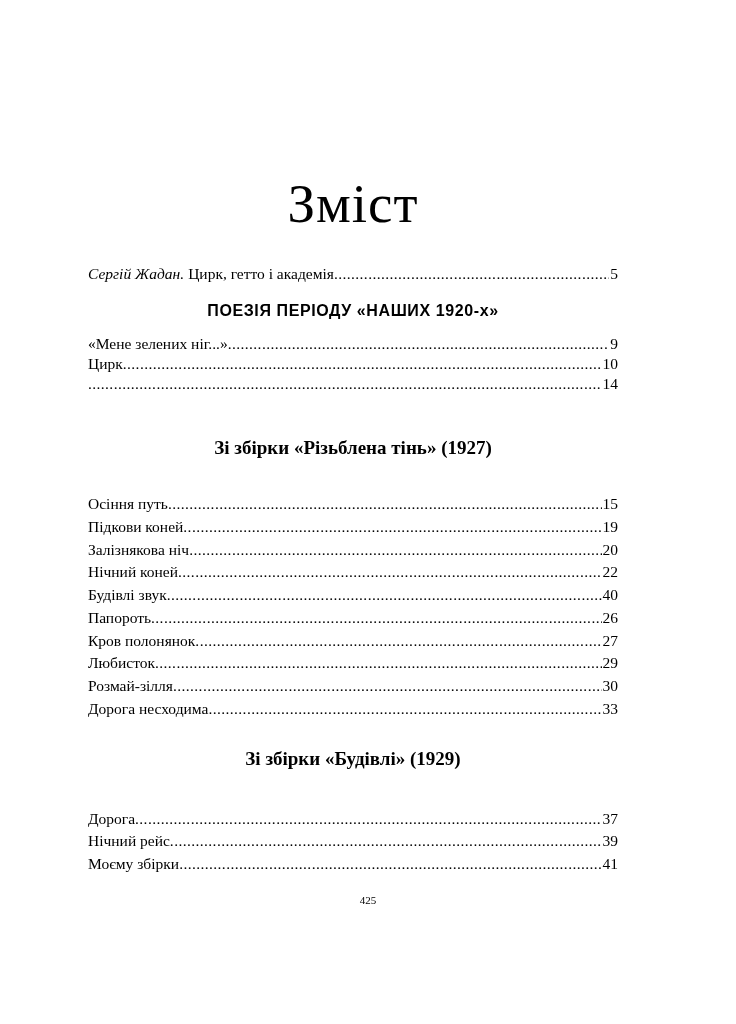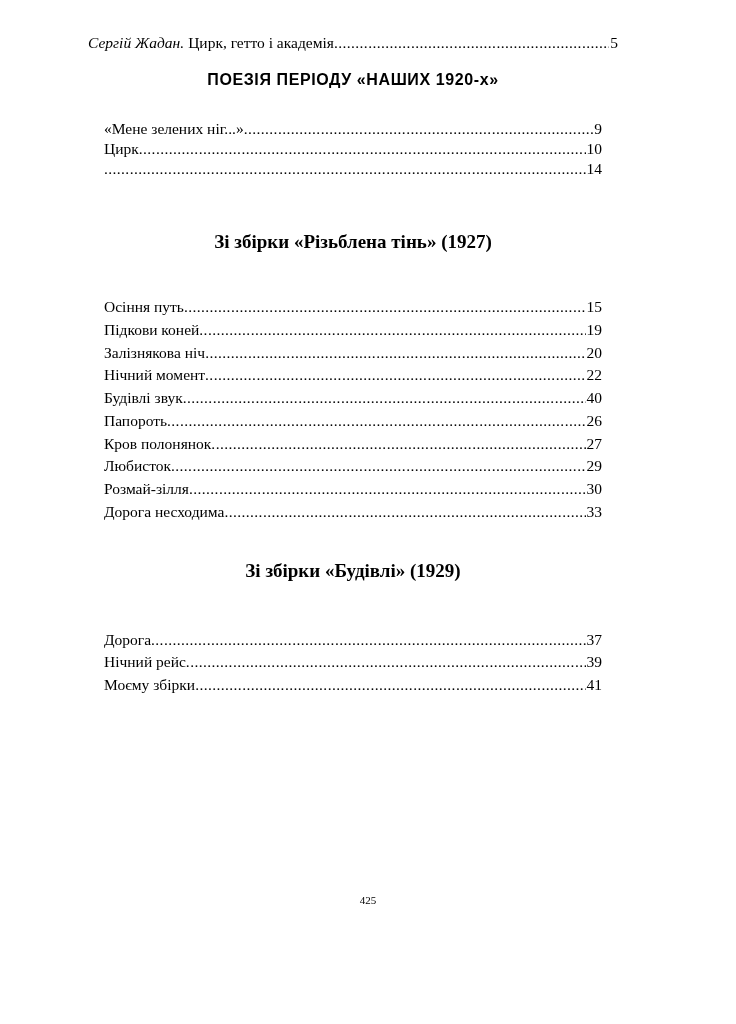--- a/index.html
+++ b/index.html
@@ -77,25 +77,25 @@
     letter-spacing: 0.6px;
     margin: 17px 0 0 0;
     line-height: 1.2;
   }
 
   
   .sub-heading {
     text-align: center;
     font-family: "Liberation Serif", serif;
     font-size: 19px;
-    margin: 0;
+    margin: 7px;
     line-height: 1.2;
   }
 
-  .entry-list { margin: 16px; padding: 0; list-style: none; }
+  .entry-list { margin: 0; padding: 0; list-style: none; }
   .entry {
     display: flex;
     align-items: baseline;
     font-size: 15.5px;
     line-height: 1.47;
     white-space: nowrap;
   }
   .tight .entry { line-height: 1.3; }
 
   .spacer-14 { height: 14px; }
@@ -114,20 +114,21 @@
     font-size: 11px;
     font-family: "Liberation Serif", serif;
   }
 </style>
 </head>
 <body>
 
 <div class="page">
   <div class="content">
 
+    <h1 class="doc-title">Зміст</h1>
 
     <div class="intro-entry">
       <span class="author">Сергій Жадан.</span>
       <span class="entry-title">Цирк, гетто і академія</span>
       <span class="leader">..............................................................................................................................................</span>
       <span class="pagenum">5</span>
     </div>
 
     <h2 class="section-heading">ПОЕЗІЯ ПЕРІОДУ «НАШИХ 1920-х»</h2>
 
@@ -166,21 +167,21 @@
         <span class="entry-title">Підкови коней</span>
         <span class="leader">..............................................................................................................................................</span>
         <span class="pagenum">19</span>
       </li>
       <li class="entry">
         <span class="entry-title">Залізнякова ніч</span>
         <span class="leader">..............................................................................................................................................</span>
         <span class="pagenum">20</span>
       </li>
       <li class="entry">
-        <span class="entry-title">Нічний момент</span>
+        <span class="entry-title">Нічний коней</span>
         <span class="leader">..............................................................................................................................................</span>
         <span class="pagenum">22</span>
       </li>
       <li class="entry">
         <span class="entry-title">Будівлі звук</span>
         <span class="leader">..............................................................................................................................................</span>
         <span class="pagenum">40</span>
       </li>
       <li class="entry">
         <span class="entry-title">Папороть</span>

